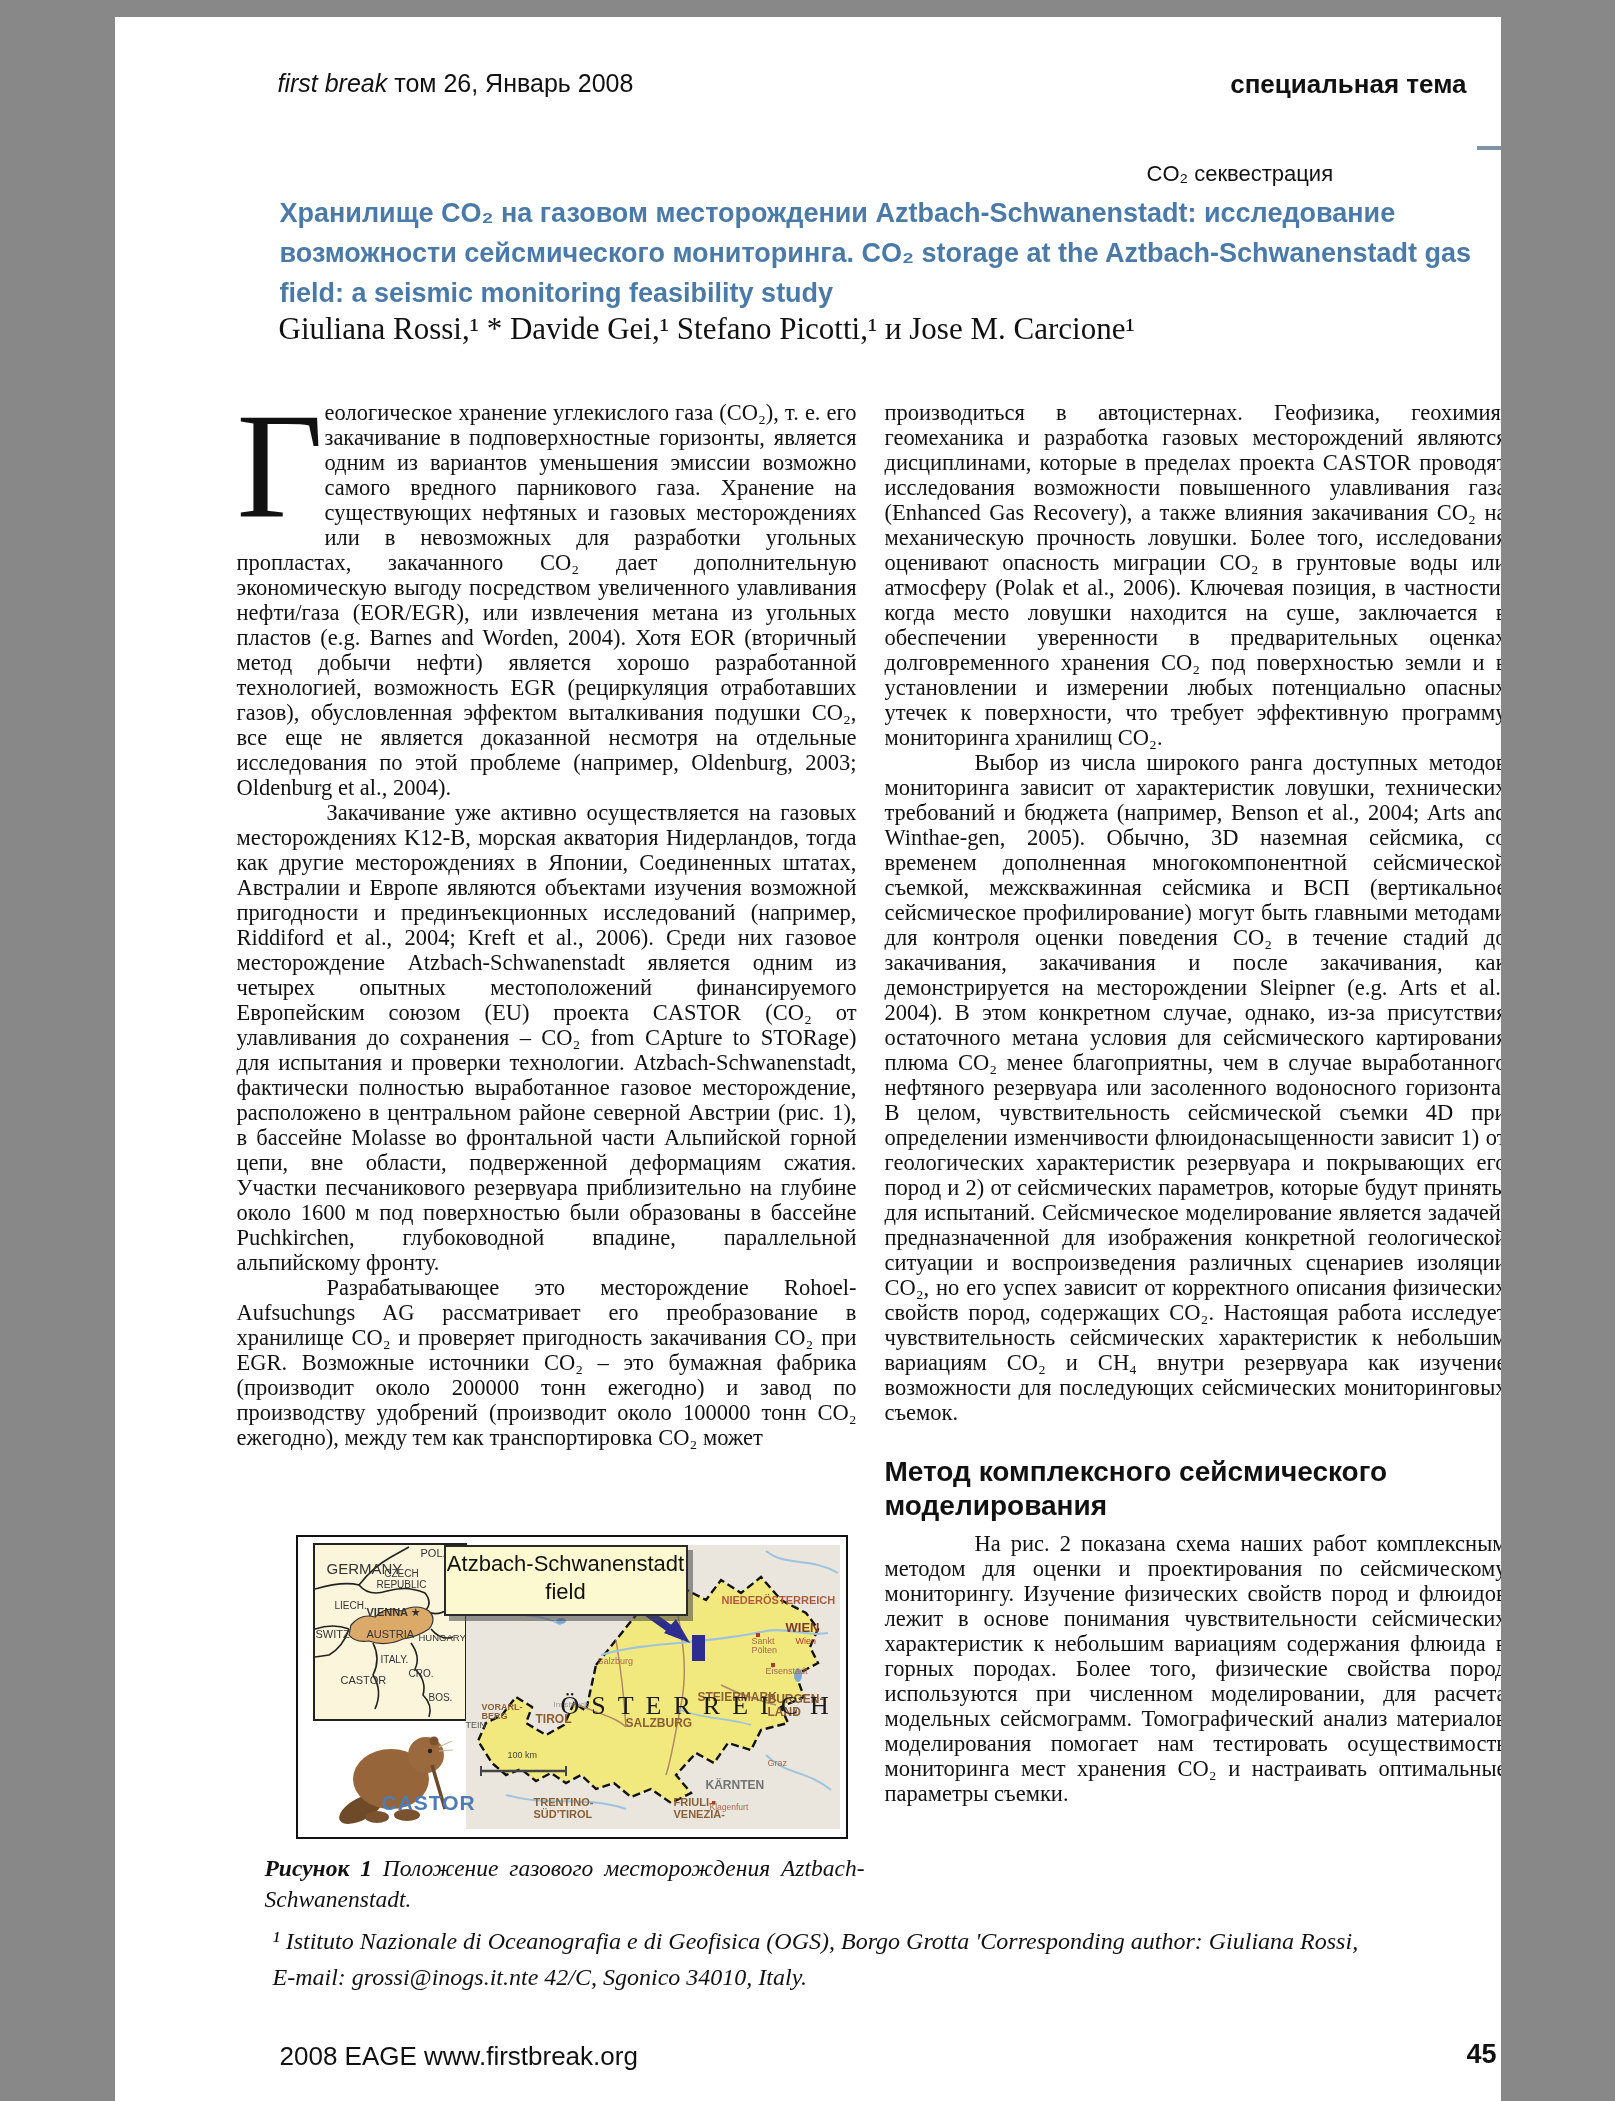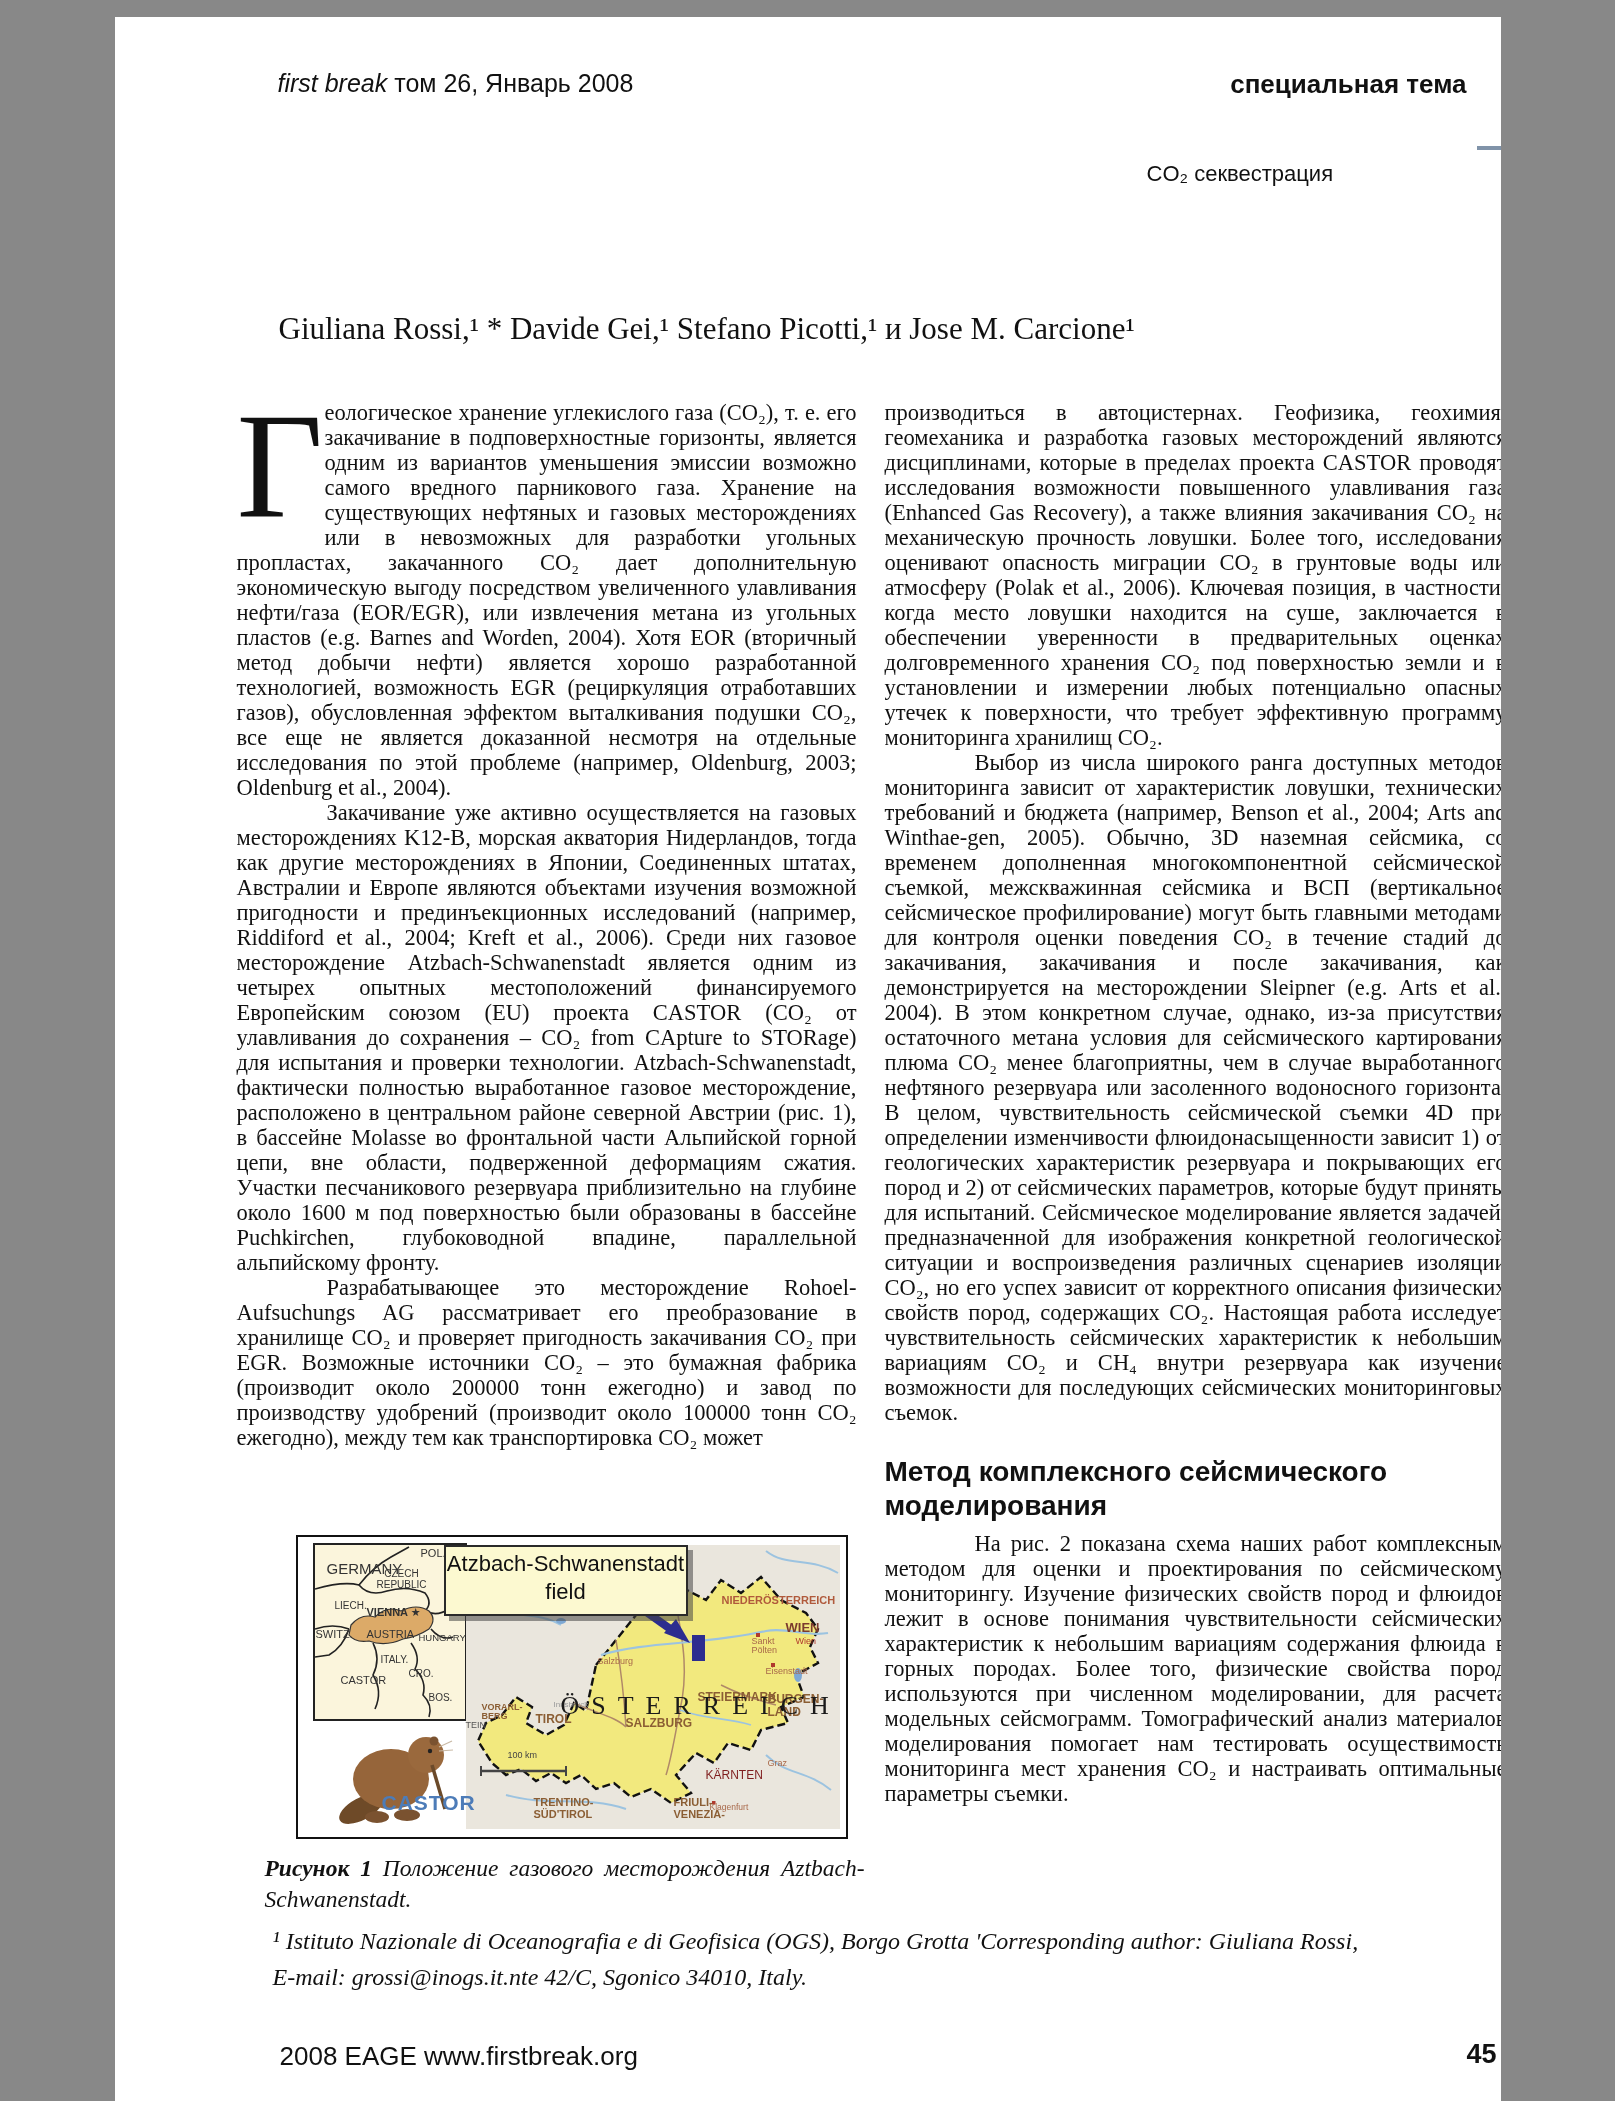--- a/index.html
+++ b/index.html
@@ -81,20 +81,21 @@
   <div class="header-left sans">
     <span class="journal">first break</span><span> том 26, Январь 2008</span>
   </div>
   <div class="header-section sans">специальная тема</div>
   <div class="logo-box">
     <span class="fb">fb</span>
   </div>
   <div class="logo-underline"></div>
   <div class="topic sans">CO₂ секвестрация</div>
 
+  <div class="title sans">Хранилище CO₂ на газовом месторождении Aztbach-Schwanenstadt: исследование возможности сейсмического мониторинга. CO₂ storage at the Aztbach-Schwanenstadt gas field: a seismic monitoring feasibility study</div>
   <div class="authors">Giuliana Rossi,¹ * Davide Gei,¹ Stefano Picotti,¹ и Jose M. Carcione¹</div>
 
   <div class="col col-left">
     <p><span class="dropcap">Г</span><span>еологическое хранение углекислого газа (CO₂), т. е. его закачивание в подповерхностные горизонты, является одним из вариантов уменьшения эмиссии возможно самого вредного парникового газа. Хранение на существующих нефтяных и газовых месторождениях или в невозможных для разработки угольных пропластах, закачанного CO₂ дает дополнительную экономическую выгоду посредством увеличенного улавливания нефти/газа (EOR/EGR), или извлечения метана из угольных пластов (e.g. Barnes and Worden, 2004). Хотя EOR (вторичный метод добычи нефти) является хорошо разработанной технологией, возможность EGR (рециркуляция отработавших газов), обусловленная эффектом выталкивания подушки CO₂, все еще не является доказанной  несмотря на отдельные исследования по этой проблеме (например, Oldenburg, 2003; Oldenburg et al., 2004).</span></p>
     <p class="indent">Закачивание уже активно осуществляется на газовых месторождениях K12-B, морская акватория Нидерландов, тогда как другие месторождениях в Японии, Соединенных штатах, Австралии и Европе являются объектами изучения возможной пригодности и прединъекционных исследований (например, Riddiford et al., 2004; Kreft et al., 2006). Среди них газовое месторождение Atzbach-Schwanenstadt является одним из четырех опытных местоположений финансируемого Европейским союзом (EU) проекта CASTOR (CO₂ от улавливания до сохранения – CO₂ from CApture to STORage) для испытания и проверки технологии. Atzbach-Schwanenstadt, фактически полностью выработанное газовое месторождение, расположено в центральном районе северной Австрии (рис. 1), в бассейне Molasse во фронтальной части Альпийской горной цепи, вне области, подверженной деформациям сжатия. Участки песчаникового резервуара приблизительно на глубине около 1600 м под поверхностью были образованы в бассейне Puchkirchen, глубоководной впадине, параллельной альпийскому фронту.</p>
     <p class="indent">Разрабатывающее это месторождение Rohoel-Aufsuchungs AG рассматривает его преобразование в хранилище CO₂ и проверяет пригодность закачивания CO₂ при EGR. Возможные источники CO₂ – это бумажная фабрика (производит около 200000 тонн ежегодно) и завод по производству удобрений (производит около 100000 тонн CO₂ ежегодно), между тем как транспортировка CO₂ может</p>
   </div>
 
   <div class="col col-right">
     <p>производиться в автоцистернах. Геофизика, геохимия, геомеханика и разработка газовых месторождений являются дисциплинами, которые в пределах проекта CASTOR проводят исследования возможности повышенного улавливания газа (Enhanced Gas Recovery), а также влияния закачивания CO₂ на механическую прочность ловушки. Более того, исследования оценивают опасность миграции CO₂ в грунтовые воды или атмосферу (Polak et al., 2006). Ключевая позиция, в частности, когда место ловушки находится на суше, заключается в обеспечении уверенности в предварительных оценках долговременного хранения CO₂ под поверхностью земли и в установлении и измерении любых потенциально опасных утечек к поверхности, что требует эффективную программу мониторинга хранилищ CO₂.</p>
@@ -177,21 +178,21 @@
       <span class="map-label" style="left:232px;top:146px;font-size:12px;color:#8b5e34;font-weight:bold">STEIERMARK</span>
       <span class="map-label" style="left:302px;top:148px;font-size:12px;color:#8b5e34;font-weight:bold">BURGEN-
 LAND</span>
       <span class="map-label" style="left:160px;top:172px;font-size:12px;color:#8b5e34;font-weight:bold">SALZBURG</span>
       <span class="map-label" style="left:132px;top:112px;font-size:9px;color:#a8694a">Salzburg</span>
       <span class="map-label" style="left:70px;top:168px;font-size:12px;color:#8b5e34;font-weight:bold">TIROL</span>
       <span class="map-label" style="left:88px;top:156px;font-size:8px;color:#999">Innsbruck</span>
       <span class="map-label" style="left:16px;top:158px;font-size:9px;color:#8b5e34;font-weight:bold">VORARL-
 BERG</span>
       <span class="map-label" style="left:0px;top:176px;font-size:9px;color:#555">TEIN</span>
-      <span class="map-label" style="left:240px;top:224px;font-size:12px;color:#7f1d1d;font-weight:normal">KÄRNTEN</span>
+      <span class="map-label" style="left:240px;top:234px;font-size:12px;color:#737373;font-weight:bold">KÄRNTEN</span>
       <span class="map-label" style="left:244px;top:258px;font-size:8.5px;color:#a8694a">Klagenfurt</span>
       <span class="map-label" style="left:302px;top:214px;font-size:9px;color:#a8694a">Graz</span>
       <span class="map-label" style="left:68px;top:252px;font-size:11px;color:#8b5e34;font-weight:bold">TRENTINO-
 SÜD'TIROL</span>
       <span class="map-label" style="left:208px;top:252px;font-size:11px;color:#8b5e34;font-weight:bold">FRIULI-
 VENEZIA-</span>
       <span class="map-label" style="left:42px;top:206px;font-size:9px;color:#444">100 km</span>
     </div>
 
     <div class="callout">Atzbach-Schwanenstadt

